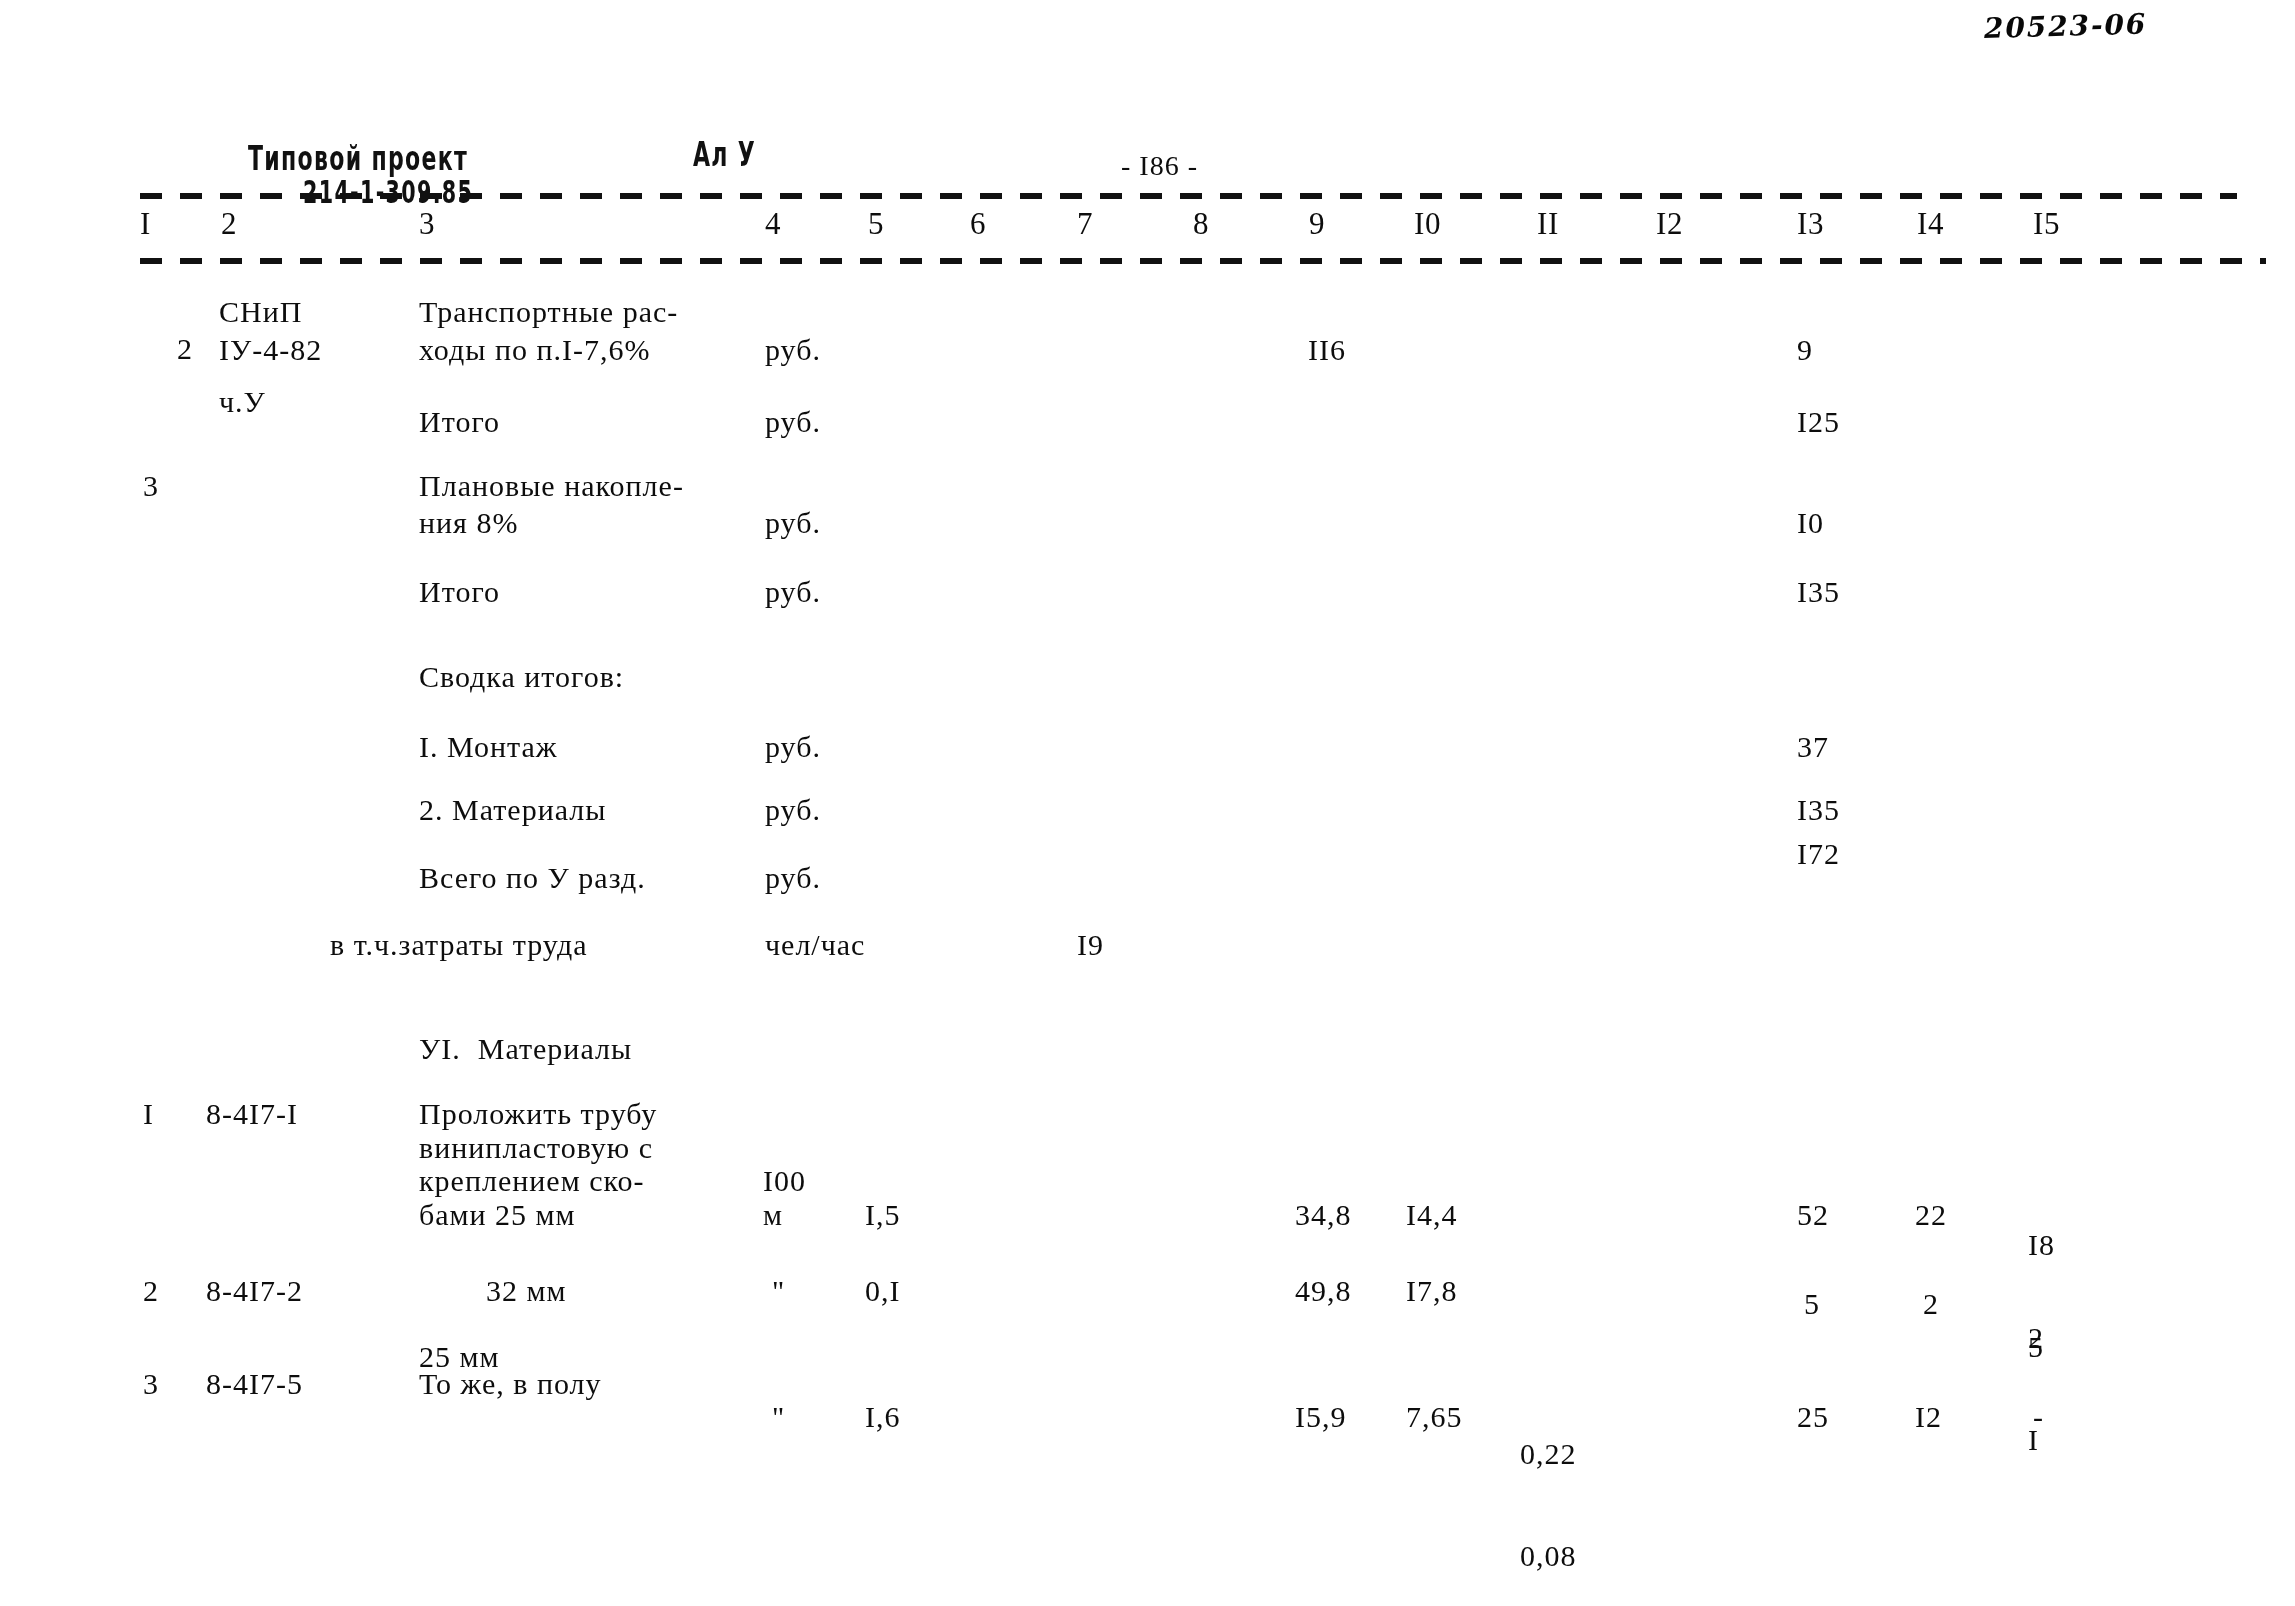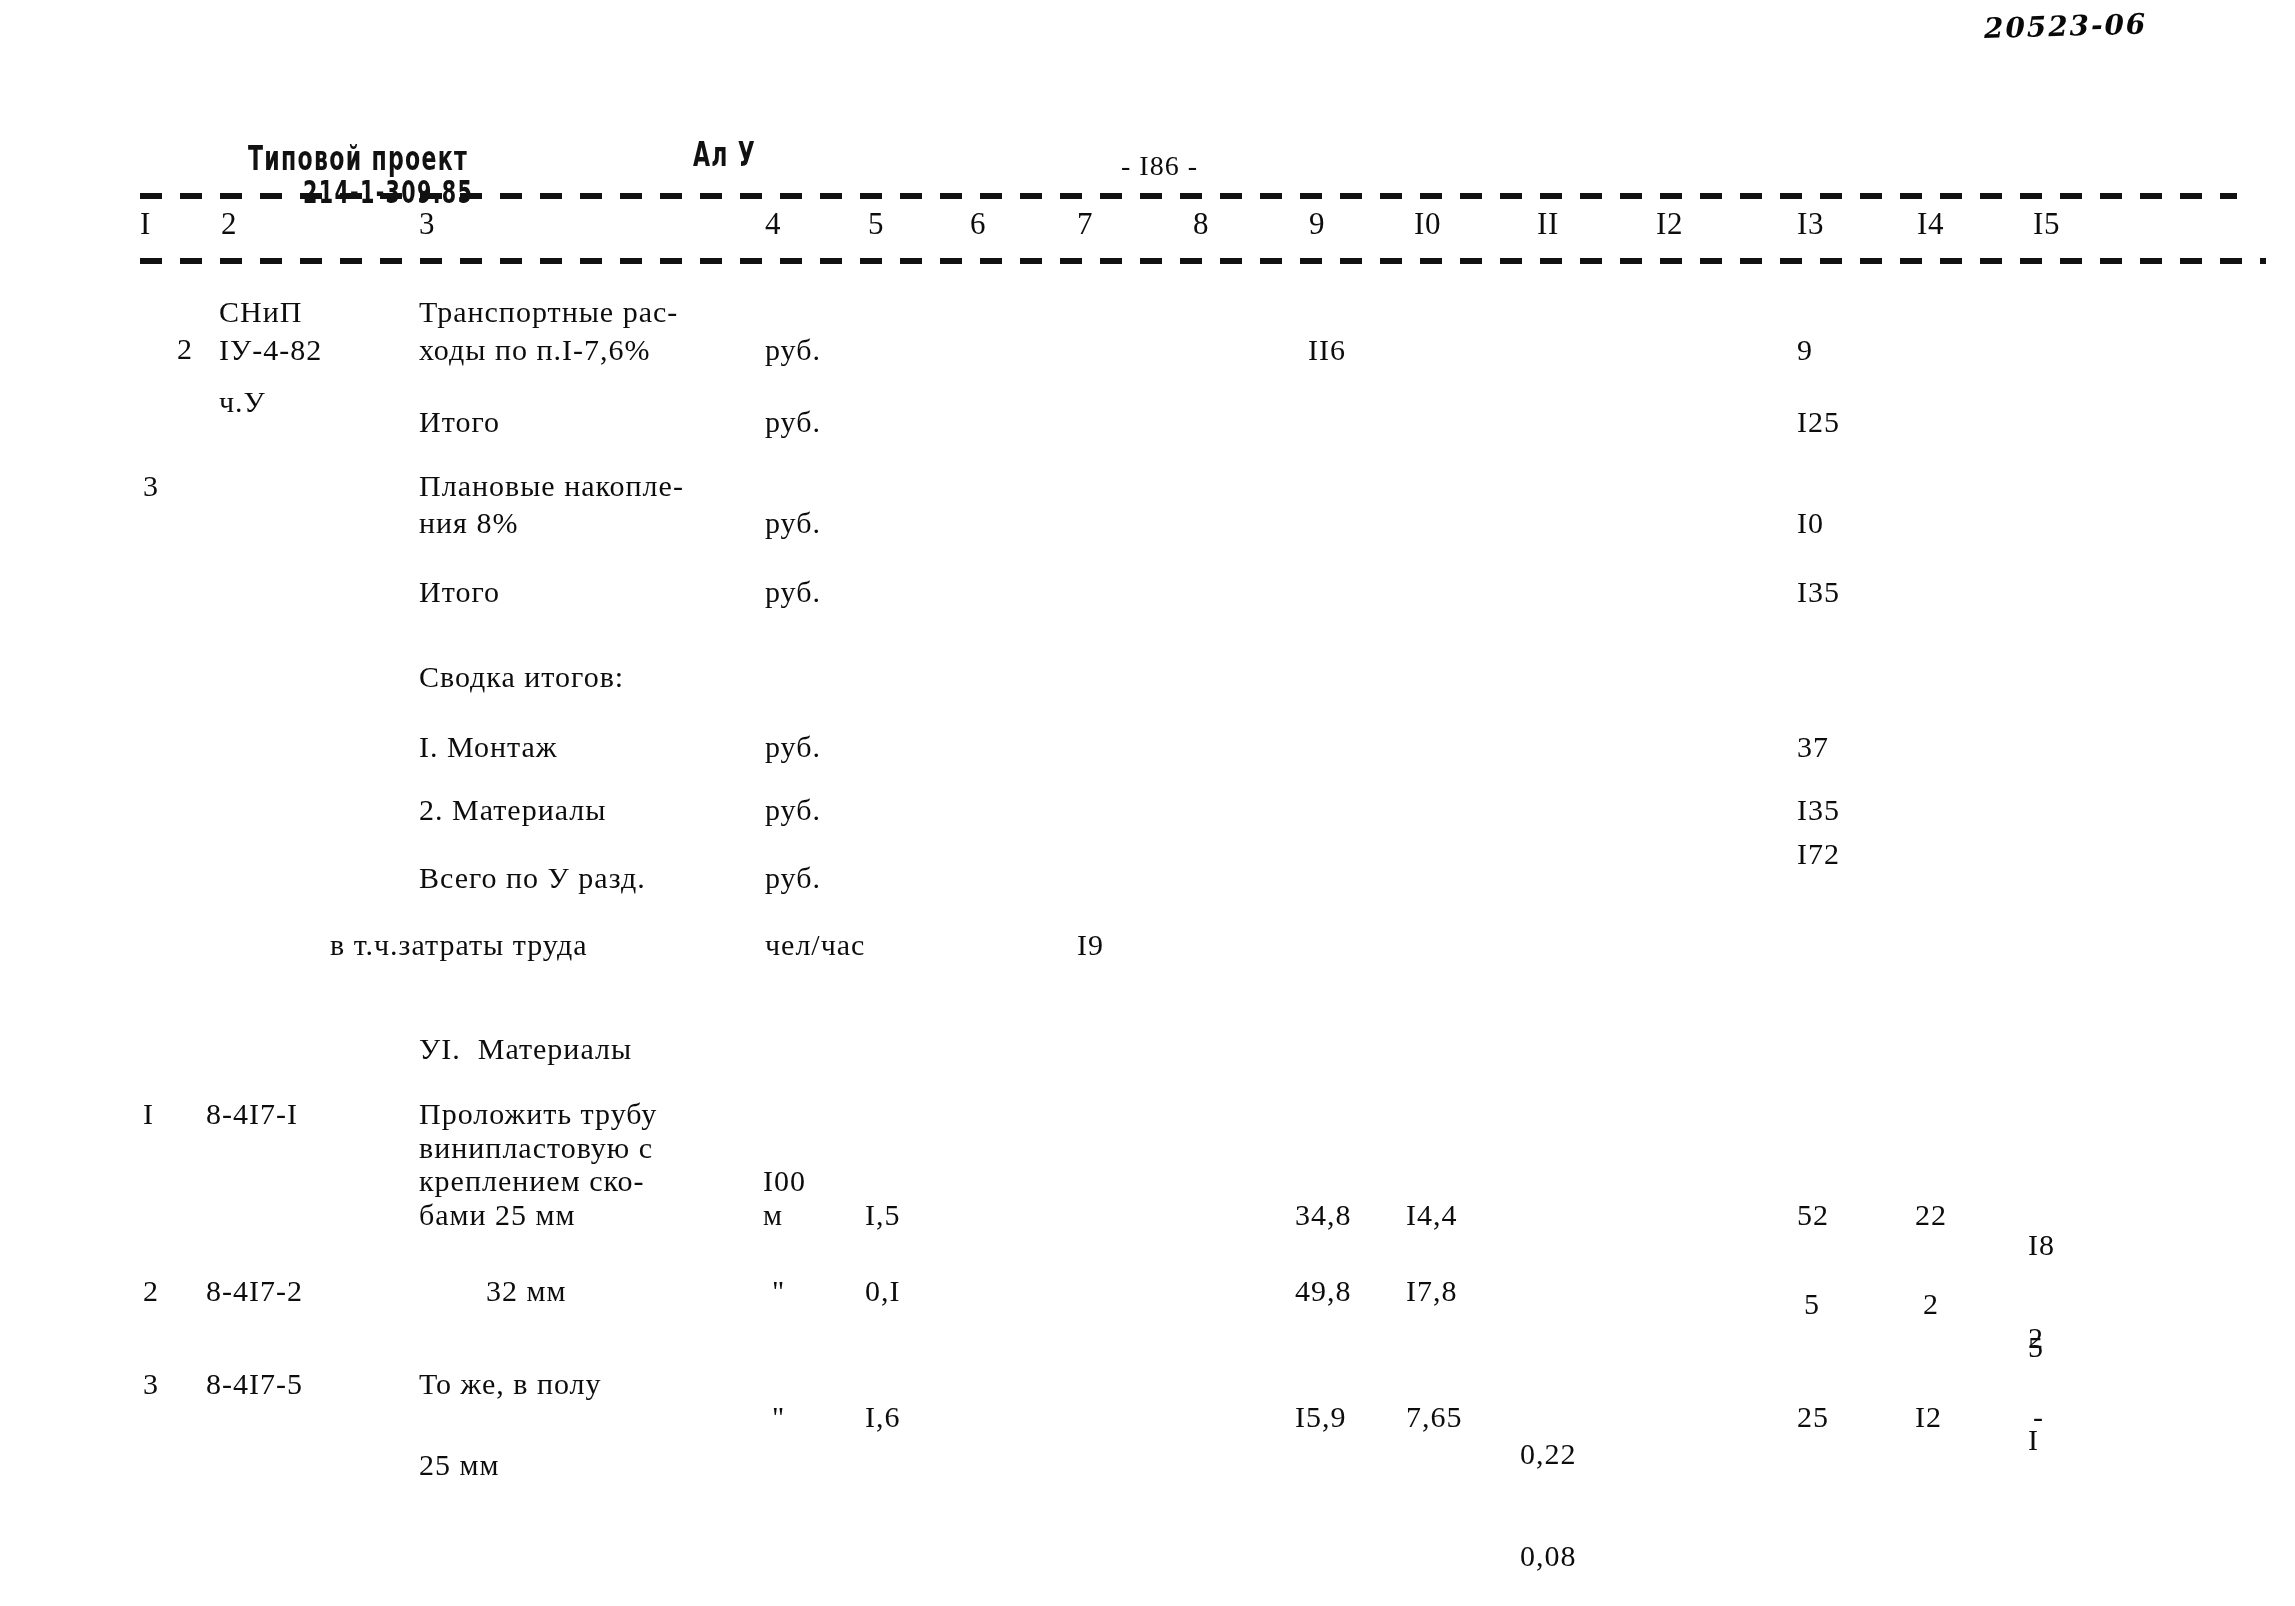--- a/index.html
+++ b/index.html
@@ -183,21 +183,21 @@
   <div class="abs tw" style="left:1804px; top:1285px;">5</div>
   <div class="abs tw" style="left:1923px; top:1285px;">2</div>
   <div class="abs tw stack" style="left:2028px; top:1253px;">
     <span>2</span>
     <span>I</span>
   </div>
 
   <div class="abs tw" style="left:143px; top:1365px;">3</div>
   <div class="abs tw" style="left:206px; top:1365px;">8-4I7-5</div>
   <div class="abs tw" style="left:419px; top:1365px;">То же, в полу</div>
-  <div class="abs tw" style="left:419px; top:1446px;">25 мм</div>
+  <div class="abs tw" style="left:419px; top:1338px;">25 мм</div>
   <div class="abs tw" style="left:772px; top:1398px;">"</div>
   <div class="abs tw" style="left:865px; top:1398px;">I,6</div>
   <div class="abs tw" style="left:1295px; top:1398px;">I5,9</div>
   <div class="abs tw" style="left:1406px; top:1398px;">7,65</div>
   <div class="abs tw stack" style="left:1520px; top:1369px;">
     <span>0,22</span>
     <span>0,08</span>
   </div>
   <div class="abs tw" style="left:1797px; top:1398px;">25</div>
   <div class="abs tw" style="left:1915px; top:1398px;">I2</div>

